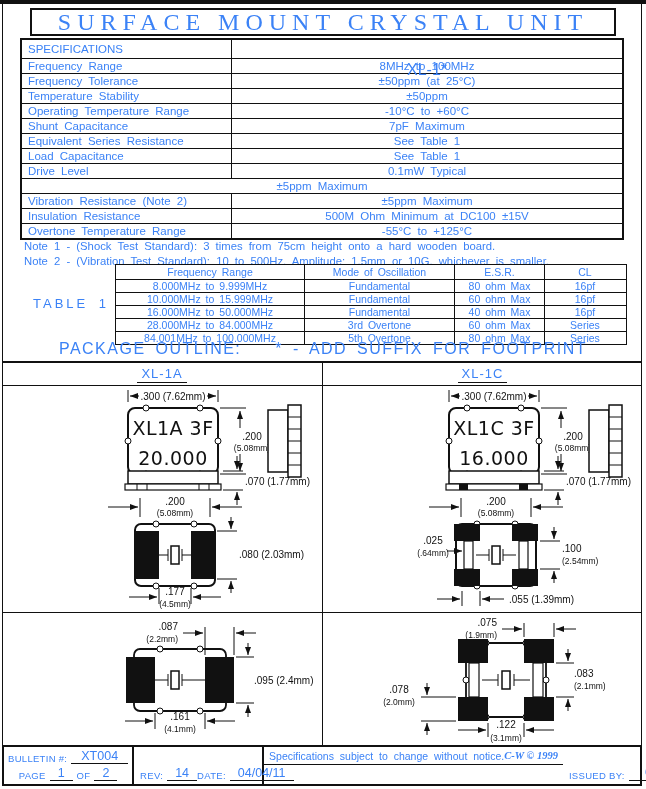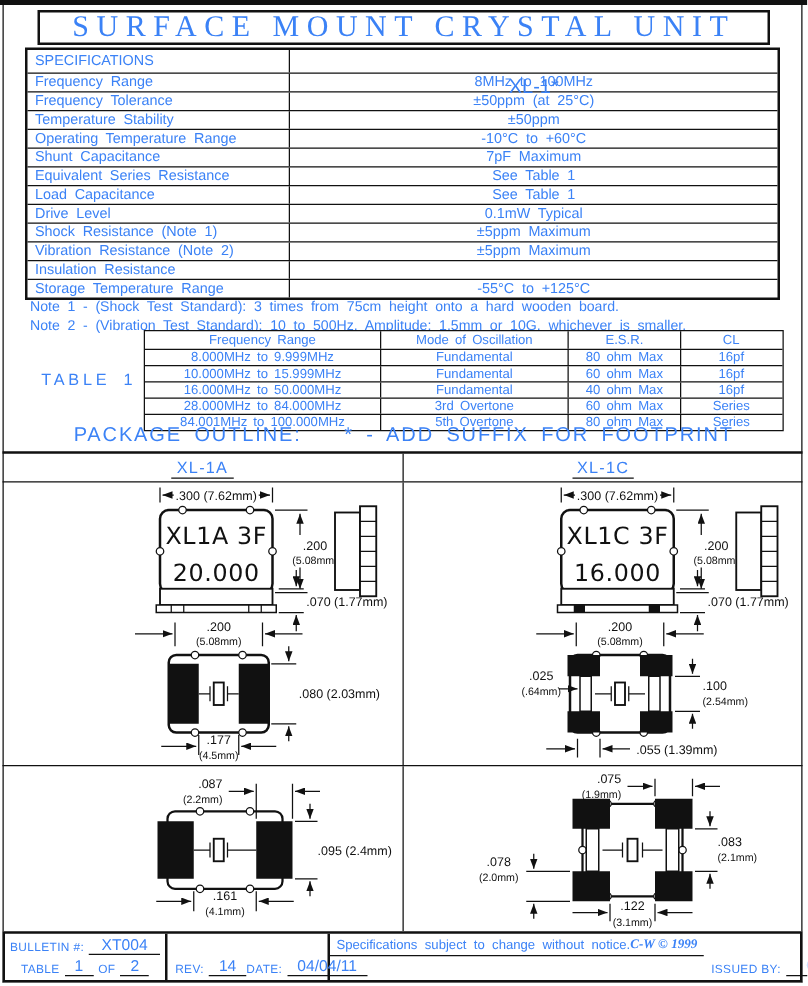--- a/index.html
+++ b/index.html
@@ -133,32 +133,32 @@
       </div>
     <div class="spec-row">
         <div class="spec-label">Load Capacitance</div>
         <div class="spec-value">See Table 1</div>
       </div>
     <div class="spec-row">
         <div class="spec-label">Drive Level</div>
         <div class="spec-value">0.1mW Typical</div>
       </div>
     <div class="spec-row">
-        <div class="spec-label">Shock Resistance (Note 1)</div>
         <div class="spec-value">±5ppm Maximum</div>
       </div>
     <div class="spec-row">
         <div class="spec-label">Vibration Resistance (Note 2)</div>
         <div class="spec-value">±5ppm Maximum</div>
       </div>
     <div class="spec-row">
         <div class="spec-label">Insulation Resistance</div>
-      </div>
-    <div class="spec-row">
-        <div class="spec-label">Storage Temperature Range</div>
+        <div class="spec-value">500M Ohm Minimum at DC100 ±15V</div>
+      </div>
+    <div class="spec-row">
+        <div class="spec-label">Overtone Temperature Range</div>
         <div class="spec-value">-55°C to +125°C</div>
       </div>
   </div>
 
   <div class="notes">
     <div>Note 1 - (Shock Test Standard): 3 times from 75cm height onto a hard wooden board.</div>
     <div>Note 2 - (Vibration Test Standard): 10 to 500Hz, Amplitude: 1.5mm or 10G, whichever is smaller.</div>
   </div>
 
   <div class="t1label">TABLE 1</div>
@@ -476,21 +476,21 @@
     </div>
   </div>
 
   <div class="footer">
     <div class="f-col1">
       <div class="f-line">
         <span class="f-lab">BULLETIN #:</span>
         <span class="f-val">XT004</span>
       </div>
       <div class="f-line" style="justify-content:center;">
-        <span class="f-lab">TABLE</span>
+        <span class="f-lab">PAGE</span>
         <span class="f-val small">1</span>
         <span class="f-lab" style="margin-left:4px;">OF</span>
         <span class="f-val small">2</span>
       </div>
     </div>
     <div class="f-col2">
       <div class="f-line">
         <span class="f-lab">REV:</span>
         <span class="f-val small">14</span>
       </div>

